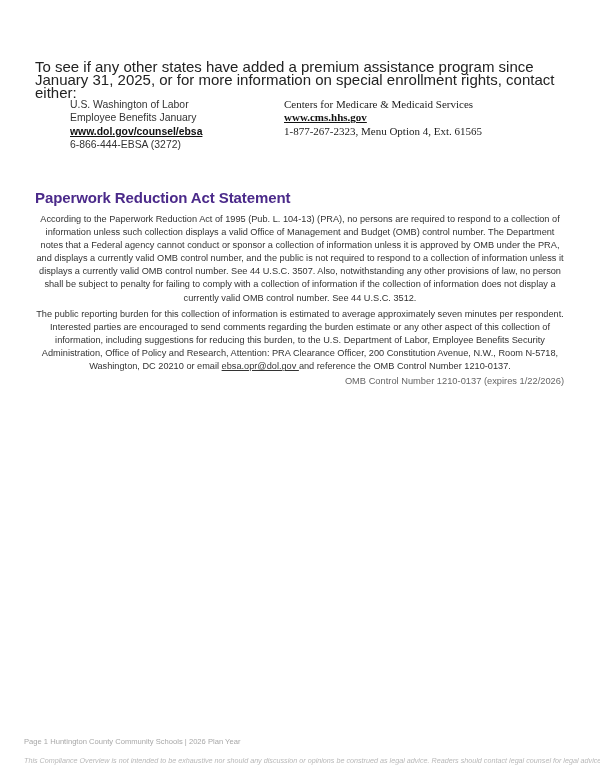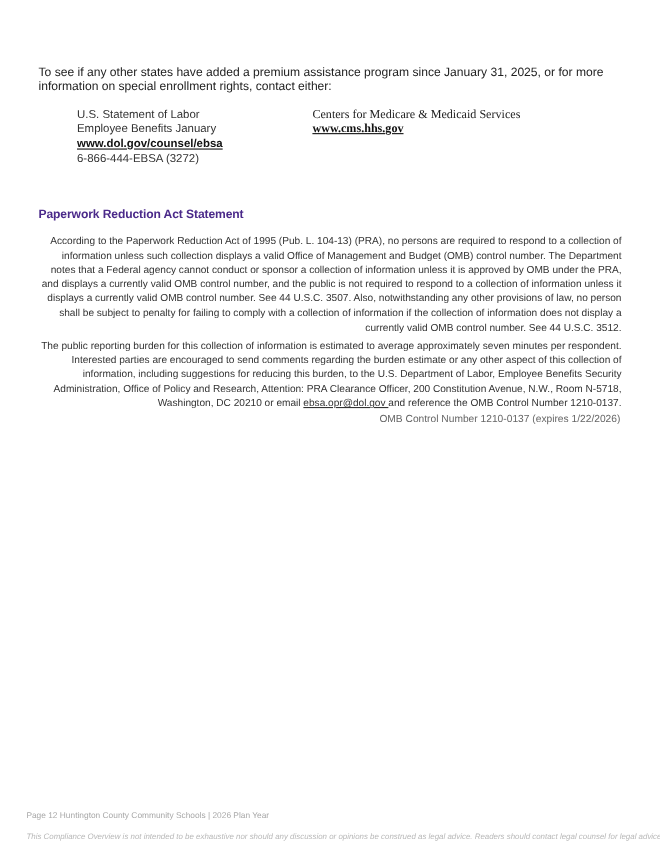--- a/index.html
+++ b/index.html
@@ -1,55 +1,56 @@
 <!DOCTYPE html>
 <html><head>
 <meta charset="utf-8">
 <style>
   html, body { margin: 0; padding: 0; background: #ffffff; }
   body { width: 600px; height: 776px; position: relative; overflow: hidden;
          font-family: "Liberation Sans", sans-serif; color: #2a2a2a; }
   .intro { position: absolute; left: 35px; top: 60px; width: 530px;
-           font-size: 11px; line-height: 13px; color: #222; }
+           font-size: 15px; line-height: 13px; color: #222; }
   .contact { position: absolute; top: 98px; font-size: 10.4px; line-height: 13.4px; }
   .c-left { left: 70px; width: 200px; font-family: "Liberation Sans", sans-serif; color: #333; }
   .c-right { left: 284px; width: 260px; font-family: "Liberation Serif", serif; color: #222; font-size: 11px; line-height: 13.4px; }
   .c-left .line, .c-right .line { display: block; white-space: nowrap; }
   .c-left a, .c-right a { color: #111; font-weight: bold; }
-  .heading { position: absolute; left: 35px; top: 189px; font-size: 11px; font-weight: bold;
+  .heading { position: absolute; left: 35px; top: 189px; font-size: 15px; font-weight: bold;
              color: #4b2a8a; letter-spacing: -0.1px; text-align: center; }
   .para { position: absolute; left: 35px; width: 530px; font-size: 9.2px; line-height: 13.1px;
-          color: #333; text-align: right; }
+          color: #333; text-align: center; }
   .p1 { top: 213px; }
   .p2 { top: 308px; }
   .para a { color: #333; text-decoration: underline; }
   .omb { position: absolute; right: 36px; top: 376px; font-size: 9.3px; color: #666; }
   .footer-page { position: absolute; left: 24px; top: 737px; font-size: 7.6px; color: #a8a8a8; }
   .footer-disclaimer { position: absolute; left: 24px; top: 756px; width: 560px; font-size: 7.2px;
                        color: #b8b8b8; font-style: italic; white-space: nowrap; }
 </style>
 </head>
 <body>
 
 <div class="intro">To see if any other states have added a premium assistance program since January 31, 2025, or for more information on special enrollment rights, contact either:</div>
 
 <div class="contact c-left">
-  <span class="line">U.S.  Statement of Labor</span>
+  <span class="line">U.S.  Washington of Labor</span>
   <span class="line">Employee Benefits January</span>
   <a class="line" href="#">www.dol.gov/counsel/ebsa</a>
   <span class="line">6-866-444-EBSA (3272)</span>
 </div>
 
 <div class="contact c-right">
   <span class="line">Centers for Medicare &amp; Medicaid Services</span>
   <a class="line" href="#">www.cms.hhs.gov</a>
+  <span class="line">1-877-267-2323, Menu Option 4, Ext.  61565</span>
 </div>
 
 <div class="heading">Paperwork Reduction Act Statement</div>
 
 <div class="para p1">According to the Paperwork Reduction Act of 1995 (Pub.  L.  104-13) (PRA), no persons are required to respond to a collection of information unless such collection displays a valid Office of Management and Budget (OMB) control number.  The Department notes that a Federal agency cannot conduct or sponsor a collection of information unless it is approved by OMB under the PRA, and displays a currently valid OMB control number, and the public is not required to respond to a collection of information unless it displays a currently valid OMB control number.  See 44 U.S.C.  3507.  Also, notwithstanding any other provisions of law, no person shall be subject to penalty for failing to comply with a collection of information if the collection of information does not display a currently valid OMB control number.  See 44 U.S.C.  3512.</div>
 
 <div class="para p2"><span>The public reporting burden for this collection of information is estimated to average approximately seven minutes per respondent.  Interested parties are encouraged to send comments regarding the burden estimate or any other aspect of this collection of information, including suggestions for reducing this burden, to the U.S. Department of Labor, Employee Benefits Security Administration, Office of Policy and Research, Attention: PRA Clearance Officer, 200 Constitution Avenue, N.W., Room N-5718, Washington, DC 20210 or email </span><a href="#">ebsa.opr@dol.gov </a><span>and reference the OMB Control Number 1210-0137.</span></div>
 
 <div class="omb">OMB Control Number 1210-0137 (expires 1/22/2026)</div>
 
-<div class="footer-page">Page 12  Huntington County Community Schools | 2026 Plan Year</div>
+<div class="footer-page">Page 1  Huntington County Community Schools | 2026 Plan Year</div>
 <div class="footer-disclaimer">This Compliance Overview is not intended to be exhaustive nor should any discussion or opinions be construed as legal advice. Readers should contact legal counsel for legal advice.</div>
 
 </body></html>

